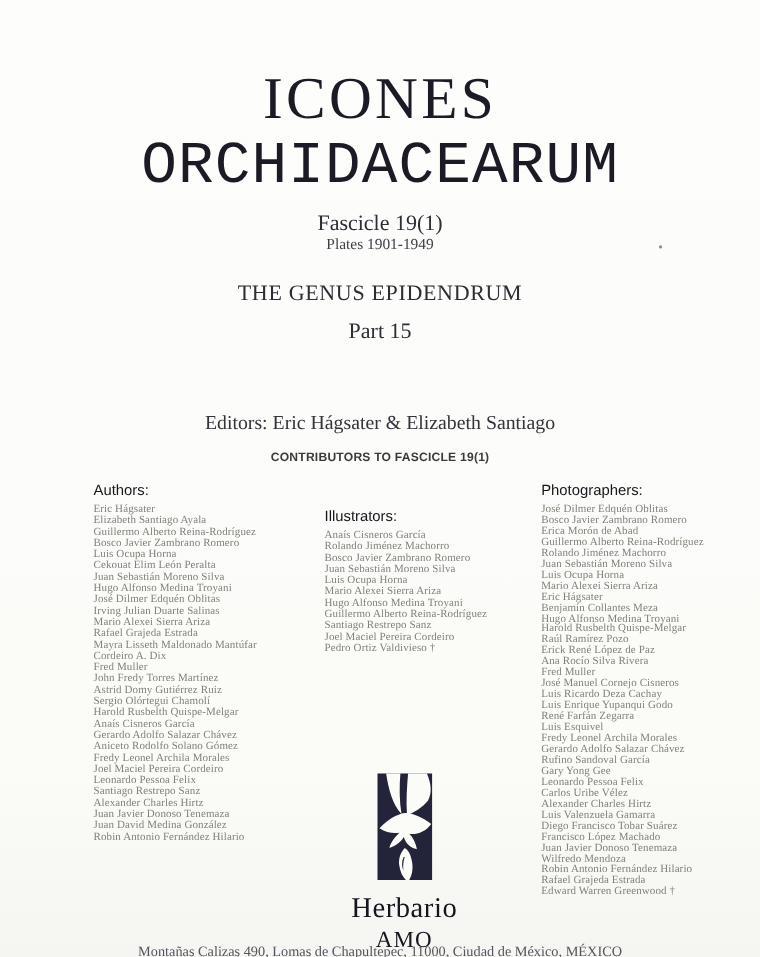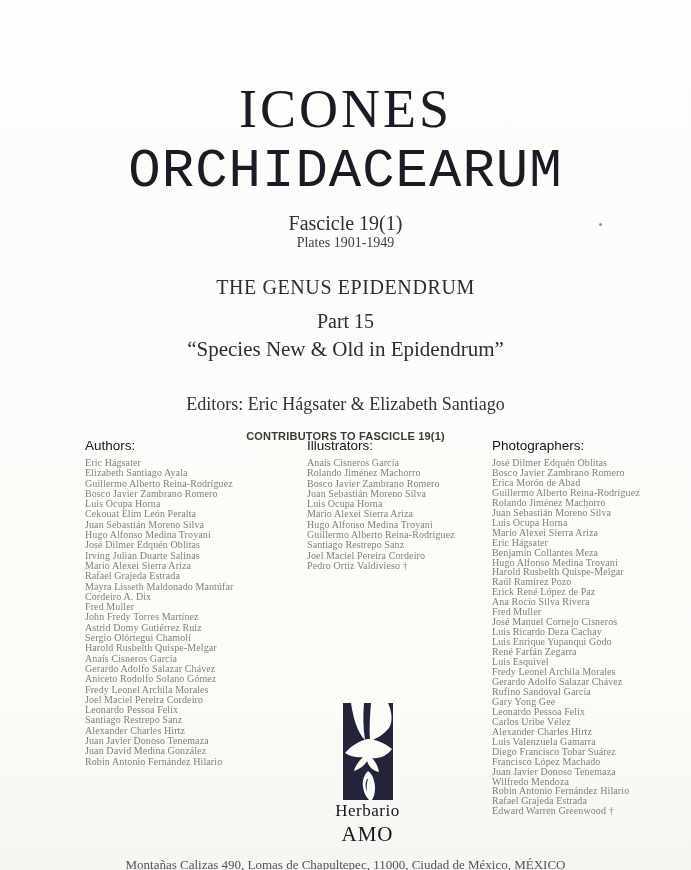--- a/index.html
+++ b/index.html
@@ -4,68 +4,67 @@
 <style>
   * { margin:0; padding:0; box-sizing:border-box; }
   html,body { background:#ffffff; }
   .page {
     position:relative;
     width:691px; height:870px;
     overflow:hidden;
     background:linear-gradient(180deg,#fdfdfc 0%,#fbfbf8 80%,#f5f5f1 100%);
     font-family:"Liberation Serif", serif;
   }
-  .center-line { position:absolute; left:0; width:100%; text-align:center;margin-top:20px; }
+  .center-line { position:absolute; left:0; width:100%; text-align:center; }
   .t-icones   { top:58px;  font-size:54px; letter-spacing:3px; color:#1b1b25; }
   .t-orchid   { top:121px; font-size:54px; letter-spacing:1px; color:#1b1b25;font-family:Liberation Mono, monospace; }
   .t-fascicle { top:192px; font-size:20px; color:#2d2d35; }
   .t-plates   { top:215px; font-size:14px; color:#3e3e46; }
   .t-genus    { top:256px; font-size:20px; letter-spacing:0.6px; color:#2d2d35; }
   .t-part     { top:290px; font-size:20px; color:#2d2d35; }
   .t-quote    { top:317px; font-size:21px; color:#2d2d35; }
   .t-editors  { top:374px; font-size:18px; color:#33333b; }
   .t-contrib  { top:410px; font-size:11px; font-weight:bold; letter-spacing:0.2px;
                 font-family:"Liberation Sans", sans-serif; color:#3a3a36; }
   .col { position:absolute; top:438px; }
   .col-authors       { left:85px;  width:205px; }
-  .col-illustrators  { left:307px; width:195px; }
+  .col-illustrators  { left:295px; width:195px;margin-top:24px; }
   .col-photographers { left:492px; width:197px; }
   .col-header {
     font-family:"Liberation Sans", sans-serif;
     font-weight:normal; font-size:13.5px; color:#17171b;
     margin-bottom:5px;
   }
   .name {
     font-size:10px; line-height:10.3px; letter-spacing:0.1px;
     color:#82827a; white-space:nowrap;
   }
   .col-photographers .name { line-height:9.95px; }
   .logo-wrap { position:absolute; left:317px; top:703px; width:101px; text-align:center; }
   .logo-wrap svg { display:block; margin:0 auto; }
-  .org1 { margin-top:1px; font-size:17px; color:#16161f; letter-spacing:0.5px; }
+  .org1 { margin-top:11px; font-size:26px; color:#16161f; letter-spacing:0.5px; }
   .org2 { margin-top:1px;  font-size:21px; color:#16161f; letter-spacing:1px; }
   .footer {
     position:absolute; top:857px; left:0; width:100%;
     text-align:center; font-size:13px; color:#54545c; white-space:nowrap;
   }
   .speck { position:absolute; left:599px; top:223px; width:3px; height:3px;
            background:#90908c; border-radius:50%; }
 </style>
 </head>
 <body>
 
 <div class="page">
 
   <div class="center-line t-icones">ICONES</div>
   <div class="center-line t-orchid">ORCHIDACEARUM</div>
   <div class="center-line t-fascicle">Fascicle 19(1)</div>
   <div class="center-line t-plates">Plates 1901-1949</div>
   <div class="center-line t-genus">THE GENUS EPIDENDRUM</div>
   <div class="center-line t-part">Part 15</div>
-  <div class="center-line t-quote">“Species New &amp; Old in Epidendrum”</div>
   <div class="center-line t-editors">Editors: Eric Hágsater &amp; Elizabeth Santiago</div>
   <div class="center-line t-contrib">CONTRIBUTORS TO FASCICLE 19(1)</div>
 
   <div class="speck"></div>
 
   <div class="col col-authors">
     <div class="col-header">Authors:</div>
     <div>
 
     <div class="name">Eric Hágsater</div>

